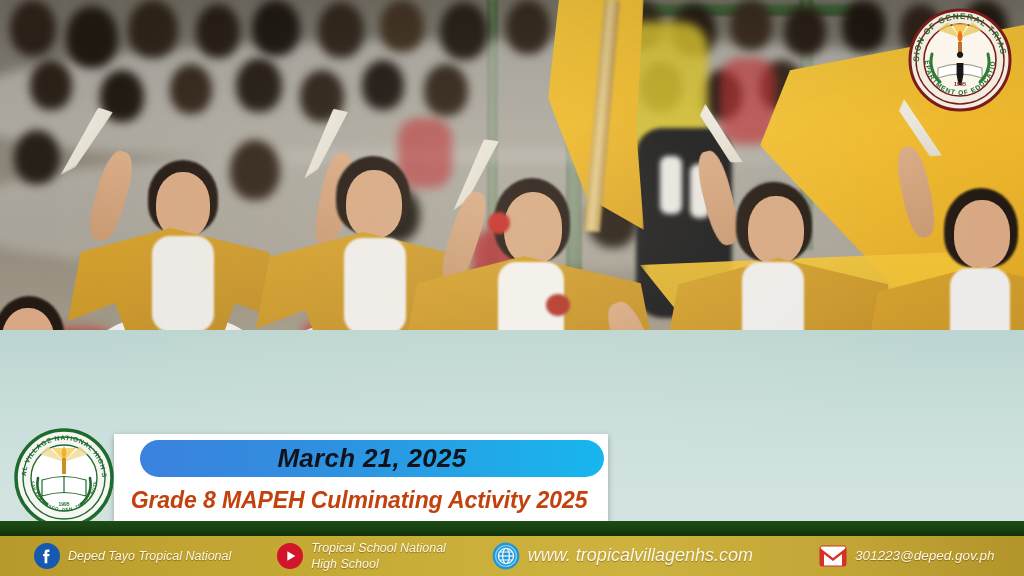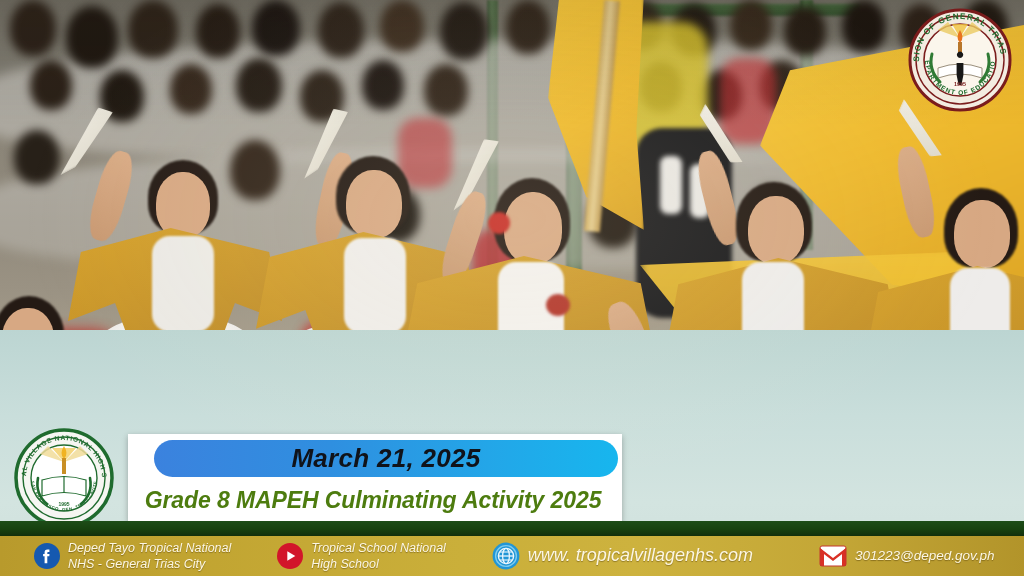--- a/index.html
+++ b/index.html
@@ -81,38 +81,38 @@
       radial-gradient(ellipse 700px 400px at 50% 38%, rgba(255,244,214,.14), rgba(0,0,0,0) 70%),
       linear-gradient(180deg, rgba(40,30,10,.10) 0%, rgba(0,0,0,0) 22%);
     pointer-events:none;
   }
 
   
   .seal{position:absolute;top:8px;right:12px;width:104px;height:104px;}
 
   
   .card{
-    position:absolute;left:128px;top:434px;width:494px;height:88px;
+    position:absolute;left:114px;top:434px;width:494px;height:88px;
     background:#ffffff;
     box-shadow:0 2px 6px rgba(0,0,0,.28);
   }
   .date-banner{
     position:absolute;left:26px;top:6px;width:464px;height:37px;
     border-radius:19px;
     background:linear-gradient(90deg,#3b82de 0%,#2f8fe0 38%,#23a6e8 72%,#17b6ee 100%);
     display:flex;align-items:center;justify-content:center;
   }
   .date-text{
     font-size:26px;font-weight:bold;font-style:italic;color:#10131a;
     letter-spacing:.3px;white-space:nowrap;
   }
   .title-text{
     position:absolute;left:0;right:4px;top:47px;height:38px;
     display:flex;align-items:center;justify-content:center;
-    font-size:23px;font-weight:bold;font-style:italic;color:#4d7c0f;
+    font-size:23px;font-weight:bold;font-style:italic;color:#c2410c;
     letter-spacing:-.1px;white-space:nowrap;
   }
 
   
   .school-logo{position:absolute;left:14px;top:428px;width:100px;height:100px;}
 
   
   .green-strip{
     position:absolute;left:0;right:0;top:521px;height:15px;
     background:linear-gradient(180deg,#1d4d18 0%,#17410f 55%,#122f0c 100%);
@@ -364,21 +364,20 @@
 
   <div class="footer">
 
     <div class="fitem" style="margin-left:34px;">
       <svg class="ficon" width="26" height="26" viewBox="0 0 26 26">
         <circle cx="13" cy="13" r="13" fill="#1559b0"></circle>
         <path d="M15.3 13.3h-2v7h-2.7v-7H9.1v-2.4h1.5V9.4c0-1.8.8-2.9 2.9-2.9h1.9v2.4h-1.3c-.6 0-.8.3-.8.8v1.2h2.2z" fill="#fff"></path>
       </svg>
       <div>
         <div class="ftxt">Deped Tayo Tropical National</div>
-        <div class="ftxt">NHS - General Trias City</div>
       </div>
     </div>
 
     <div class="fitem" style="margin-left:46px;">
       <svg class="ficon" width="26" height="26" viewBox="0 0 26 26">
         <circle cx="13" cy="13" r="13" fill="#d2152a"></circle>
         <path d="M10.3 8.3l8 4.7-8 4.7z" fill="#fff"></path>
       </svg>
       <div>
         <div class="ftxt">Tropical School National</div>

